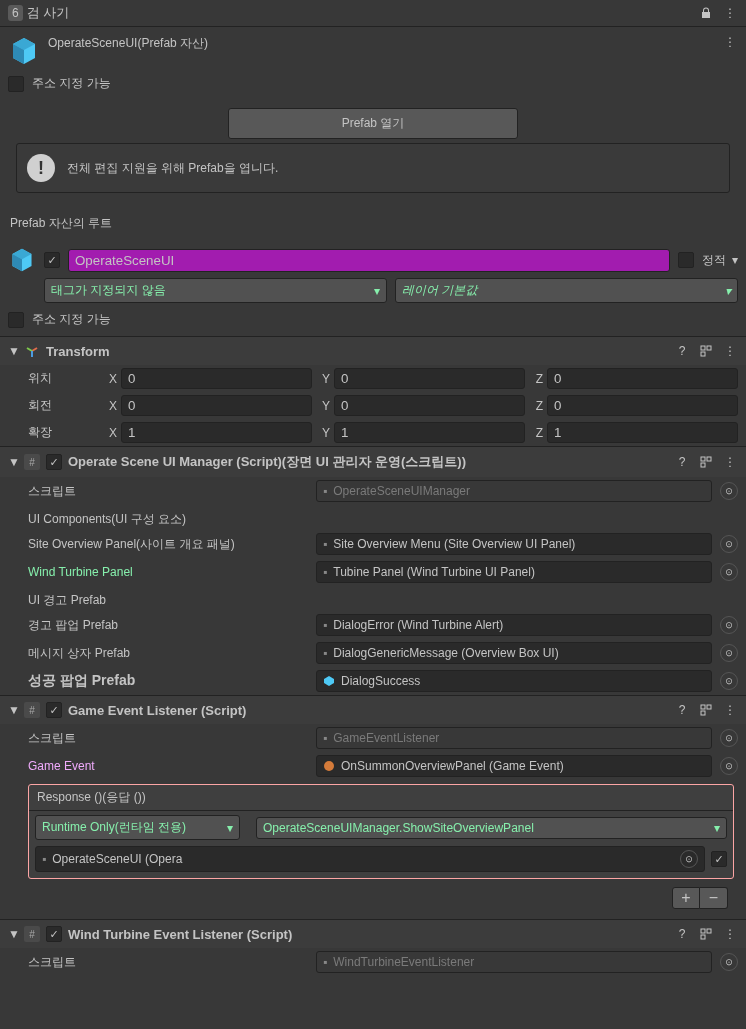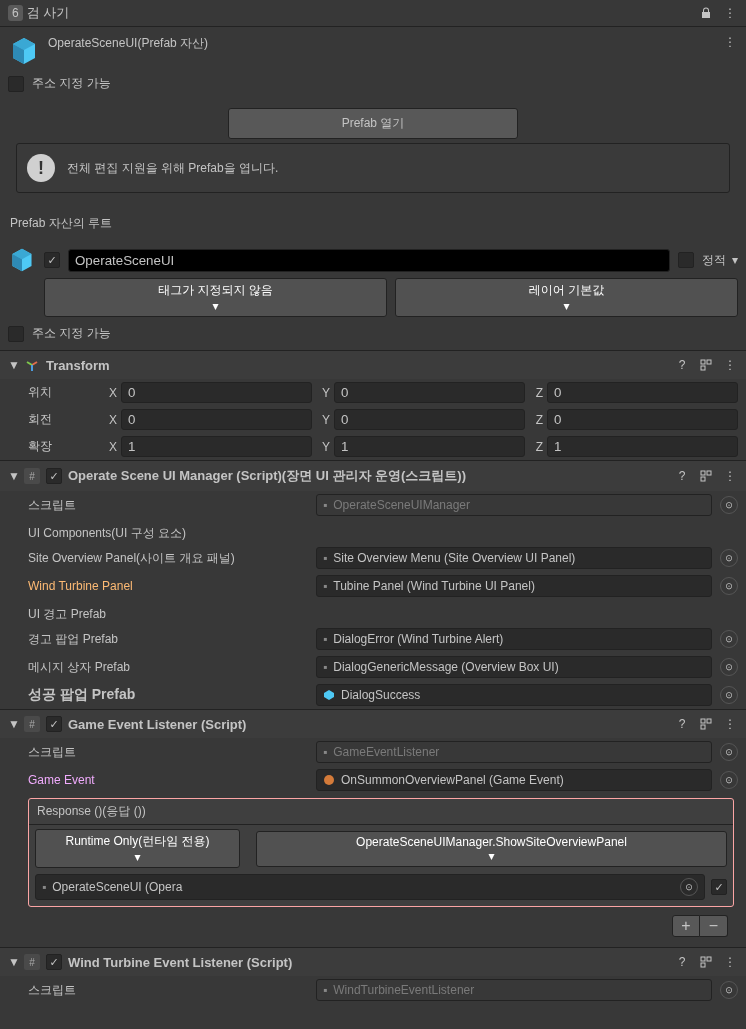--- a/index.html
+++ b/index.html
@@ -13,27 +13,27 @@
 .checkbox { width: 16px; height: 16px; border: 1px solid #222; background: #2a2a2a; border-radius: 2px; display: inline-flex; align-items: center; justify-content: center; cursor: pointer; }
 .checkbox.checked::after { content: "✓"; color: #c4c4c4; font-size: 11px; }
 .addressable-row { display: flex; align-items: center; gap: 8px; padding: 0 8px 8px; }
 .open-prefab-section { padding: 8px; }
 .open-prefab-btn { display: block; margin: 0 auto; width: 290px; padding: 6px; background: #585858; border: 1px solid #222; border-radius: 3px; color: #c4c4c4; text-align: center; cursor: pointer; }
 .info-box { display: flex; align-items: center; gap: 12px; padding: 10px; margin: 4px 8px; background: #3a3a3a; border: 1px solid #222; border-radius: 3px; }
 .info-icon { width: 28px; height: 28px; border-radius: 50%; background: #d0d0d0; color: #333; display: flex; align-items: center; justify-content: center; font-weight: bold; font-size: 18px; }
 .section-label { padding: 10px 10px; color: #c4c4c4; }
 .root-section { padding: 4px 8px; }
 .root-header { display: flex; align-items: center; gap: 8px; }
-.name-input { flex: 1; background: #000000; border: 1px solid #222; border-radius: 3px; padding: 3px 6px; color: #c4c4c4; }
+.name-input { flex: 1; background: #a21caf; border: 1px solid #222; border-radius: 3px; padding: 3px 6px; color: #c4c4c4; }
 .static-label { display: flex; align-items: center; gap: 4px; }
 .dropdown-arrow::after { content: "▾"; margin-left: 2px; }
 .tag-layer-row { display: flex; gap: 8px; padding: 4px 0; align-items: center; }
-.dropdown { background: #515151; border: 1px solid #222; border-radius: 3px; padding: 3px 6px; color: #ffffff; cursor: pointer; display: flex; justify-content: space-between; align-items: center; flex-direction: column; }
+.dropdown { background: #515151; border: 1px solid #222; border-radius: 3px; padding: 3px 6px; color: #86efac; cursor: pointer; display: flex; justify-content: space-between; align-items: center; }
 .tag-dd { flex: 1; }
-.layer-dd { flex: 1; }
+.layer-dd { flex: 1; font-style: italic; }
 .component { border-top: 1px solid #222; }
 .component-header { display: flex; align-items: center; gap: 6px; padding: 6px 8px; background: #3c3c3c; }
 .foldout { cursor: pointer; width: 10px; }
 .comp-icon { width: 16px; height: 16px; display: flex; align-items: center; justify-content: center; }
 .comp-title { flex: 1; font-weight: bold; font-size: 13px; }
 .comp-actions { display: flex; gap: 8px; align-items: center; }
 .help-icon, .preset-icon, .dots-icon { width: 16px; height: 16px; cursor: pointer; display: flex; align-items: center; justify-content: center; }
 .prop-row { display: flex; align-items: center; padding: 3px 8px 3px 28px; gap: 8px; }
 .prop-label { width: 280px; color: #c4c4c4; }
 .vec3 { display: flex; flex: 1; gap: 4px; align-items: center; }
@@ -218,21 +218,21 @@
     <div class="sub-heading">UI Components(UI 구성 요소)</div>
     <div class="prop-row">
       <span class="prop-label">Site Overview Panel(사이트 개요 패널)</span>
       <div class="obj-field">
           <span class="script-icon">▪</span>
           <span>Site Overview Menu (Site Overview UI Panel)</span>
         </div>
       <span class="obj-picker">⊙</span>
     </div>
     <div class="prop-row">
-      <span class="prop-label" style="color:#fdba74">Wind Turbine Panel</span>
+      <span class="prop-label" style="color:#86efac">Wind Turbine Panel</span>
       <div class="obj-field">
           <span class="script-icon">▪</span>
           <span>Tubine Panel (Wind Turbine UI Panel)</span>
         </div>
       <span class="obj-picker">⊙</span>
     </div>
     <div class="sub-heading">UI 경고 Prefab</div>
     <div class="prop-row">
       <span class="prop-label">경고 팝업 Prefab</span>
       <div class="obj-field">

